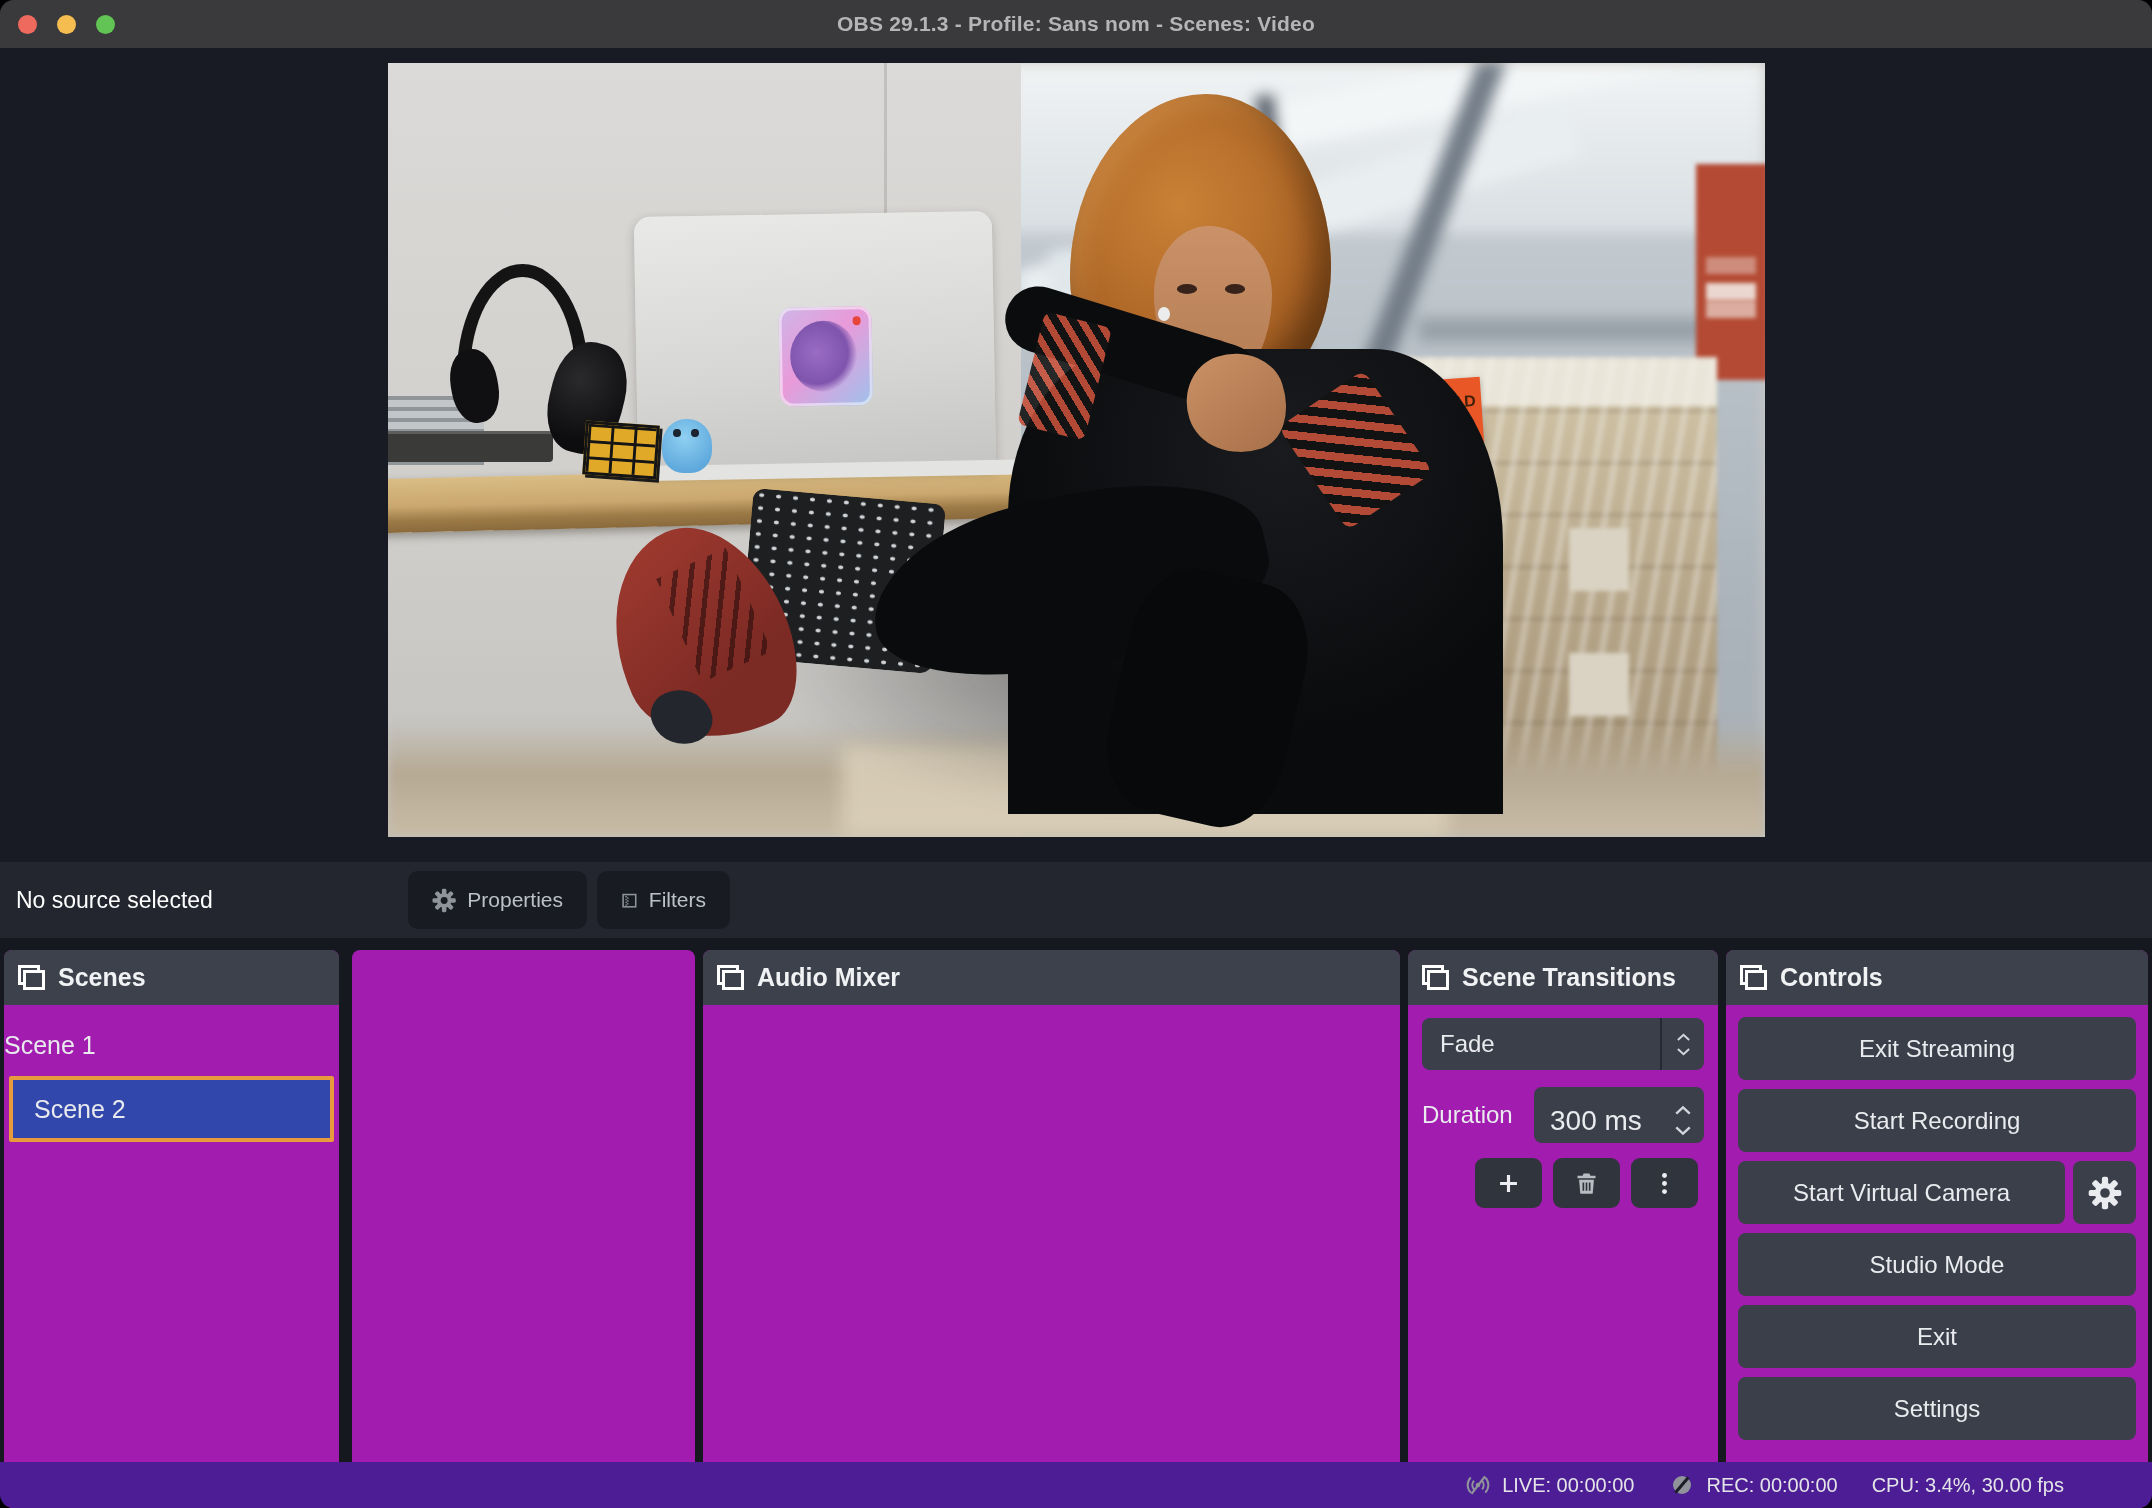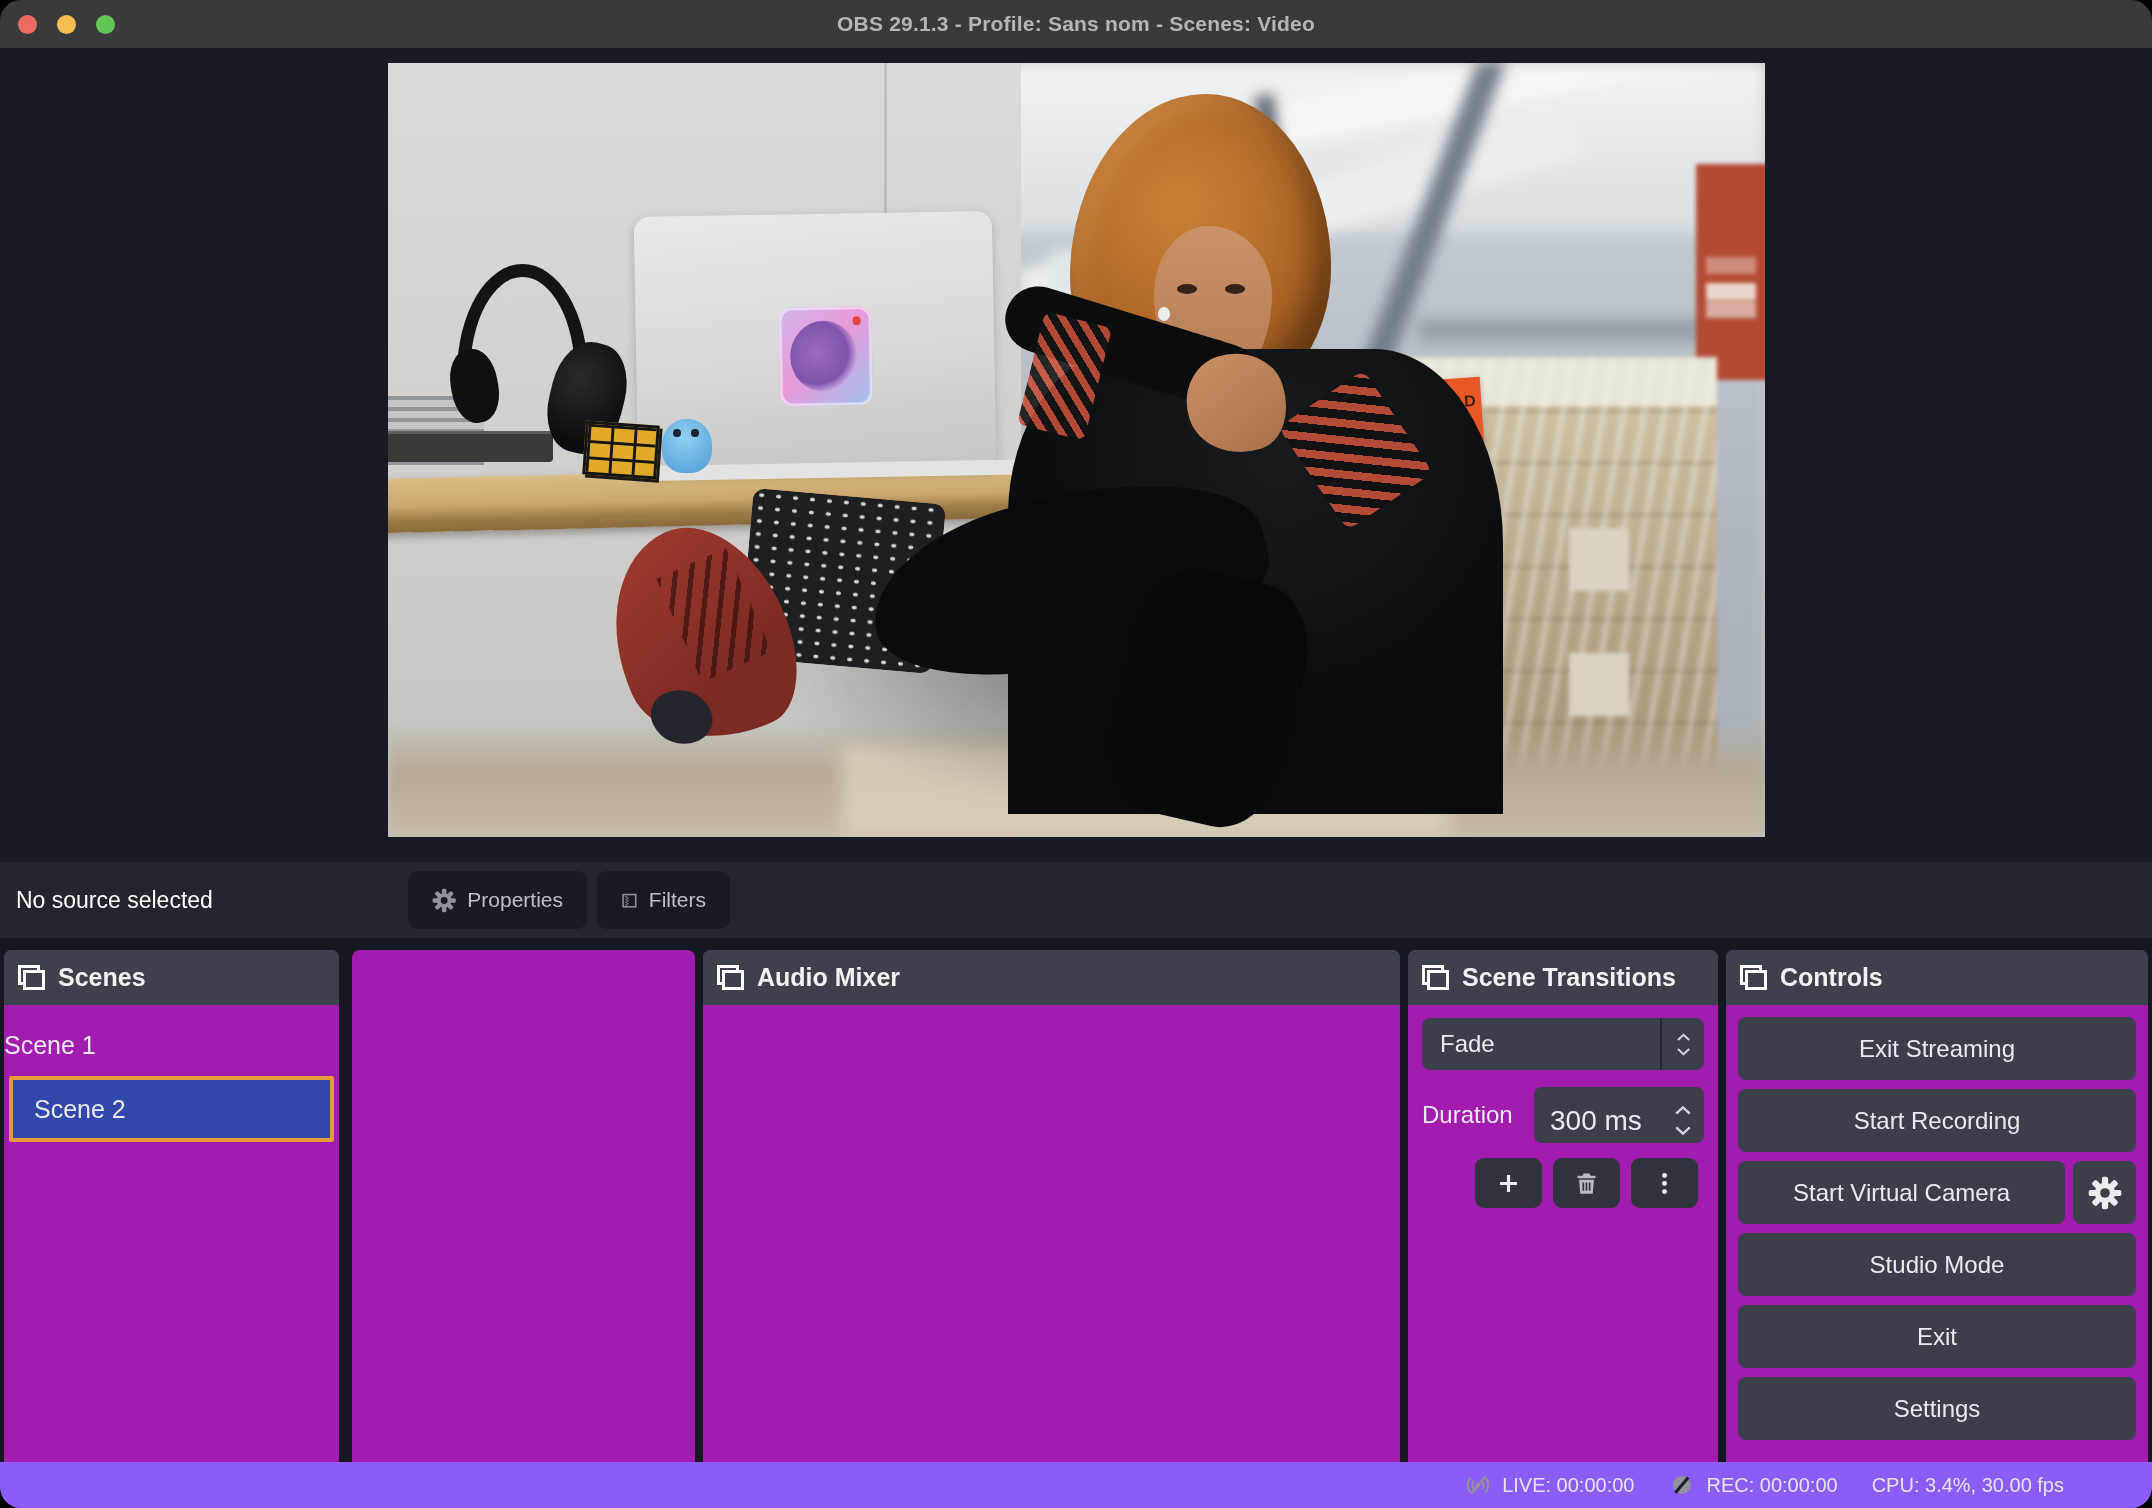--- a/index.html
+++ b/index.html
@@ -1,19 +1,19 @@
 <!DOCTYPE html>
 <html><head>
 <meta charset="utf-8">
 <style>
   * { box-sizing: border-box; margin: 0; padding: 0; }
   html,body { background:#000; }
   body { font-family:"Liberation Sans","DejaVu Sans",sans-serif; -webkit-font-smoothing:antialiased; }
 
-  .window { position:relative; width:2152px; height:1508px; border-radius:21px; overflow:hidden;
+  .window { position:relative; width:2152px; height:1508px; border-radius:14px; overflow:hidden;
             background:#15181e; }
 
   
   .titlebar { position:absolute; left:0; top:0; width:100%; height:48px; background:#3a3a3c;
               display:flex; align-items:center; justify-content:center; }
   .traffic { position:absolute; left:18px; top:0; height:100%; display:flex; align-items:center; gap:20px; }
   .tl { width:19px; height:19px; border-radius:50%; display:inline-block; }
   .tl.red{ background:#ee6a5f; } .tl.yellow{ background:#f5bd4f; } .tl.green{ background:#61c454; }
   .title { font-size:21px; font-weight:bold; color:#b5b5b7; letter-spacing:.2px; }
 
@@ -211,21 +211,21 @@
   
   .ctl-body { padding:12px; display:flex; flex-direction:column; gap:9px; }
   .ctl-btn { height:63px; border:none; border-radius:8px; background:#3a3f4a; color:#e9ebee;
              font-size:24px; font-family:inherit; display:flex; align-items:center; justify-content:center; }
   .vc-row { display:flex; gap:8px; }
   .vc-row .main { flex:1; }
   .vc-gear { --hole:#3a3f4a; flex:none; width:63px; }
   .vc-gear .i { width:34px; height:34px; }
 
   
-  .statusbar { position:absolute; left:0; top:1462px; width:2152px; height:46px; background:#8b5cf6;
+  .statusbar { position:absolute; left:0; top:1462px; width:2152px; height:46px; background:#4c1d95;
                display:flex; align-items:center; justify-content:flex-end; gap:34px; padding-right:88px; }
   .stat { display:flex; align-items:center; gap:10px; color:#e3e4e7; font-size:20px; }
   .stat .i { width:28px; height:28px; color:#90939a; --statusbg:#1b1e26; }
 
   .i svg { width:100%; height:100%; display:block; }
 </style>
 </head>
 <body>
 
 <div class="window">

